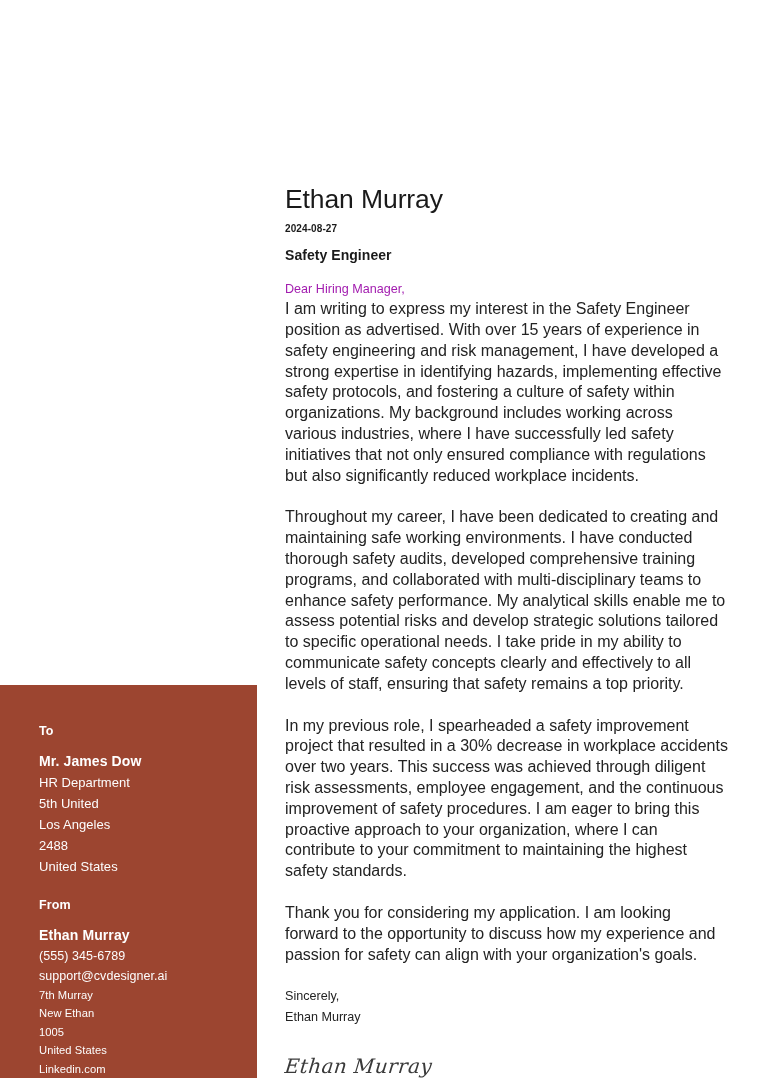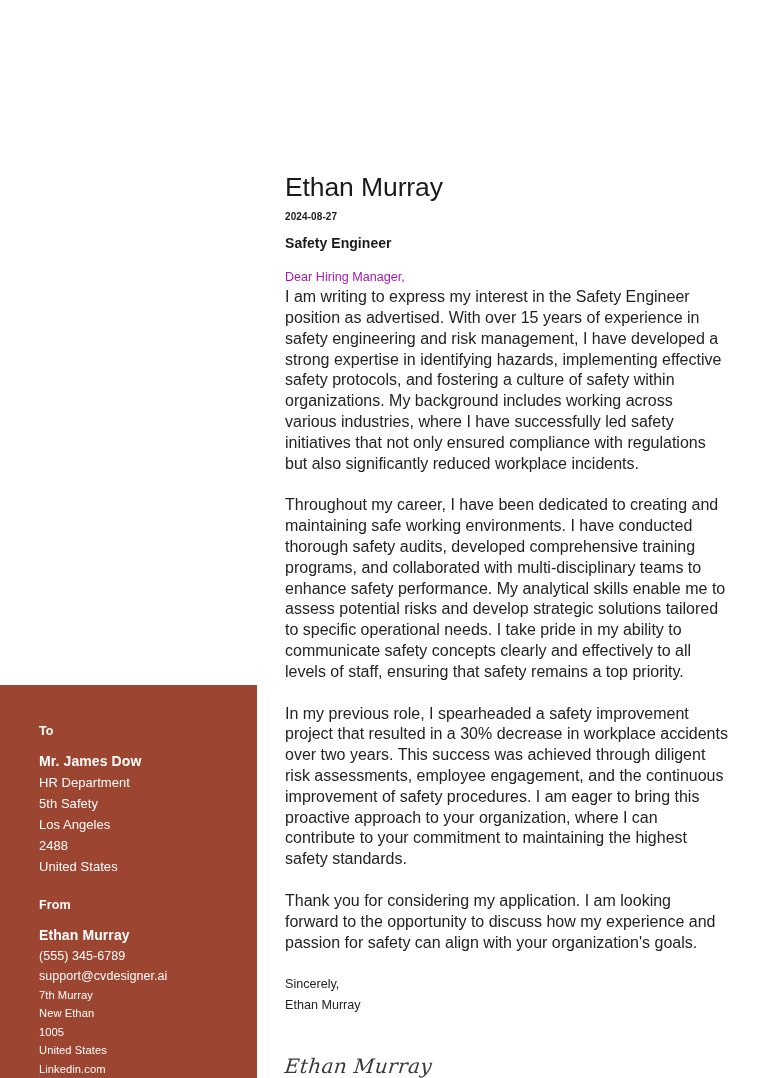--- a/index.html
+++ b/index.html
@@ -123,21 +123,21 @@
     text-align: left;
     max-width: 450px;
   }
 
   .closing-line {
     font-size: 12.6px;
     color: #232323;
     line-height: 20.8px;
   }
 
-  .closing-block { margin-bottom: 24px; }
+  .closing-block { margin-bottom: 12px; }
 
   .signature {
     font-family: "DejaVu Serif", serif;
     font-style: italic;
     font-size: 20px;
     color: #3a3a3a;
     letter-spacing: 0.4px;
     margin-top: 14px;
     transform: skewX(-6deg);
     display: inline-block;
@@ -147,21 +147,21 @@
 <body>
 
 <div class="page">
 
   <aside class="sidebar">
 
     <div class="block-to">
       <div class="side-heading">To</div>
       <div class="side-name">Mr. James Dow</div>
       <div class="side-line-lg">HR Department</div>
-      <div class="side-line-lg">5th Safety</div>
+      <div class="side-line-lg">5th United</div>
       <div class="side-line-lg">Los Angeles</div>
       <div class="side-line-lg">2488</div>
       <div class="side-line-lg">United States</div>
     </div>
 
     <div class="gap-section"></div>
 
     <div class="block-from">
       <div class="side-heading">From</div>
       <div class="side-name">Ethan Murray</div>

